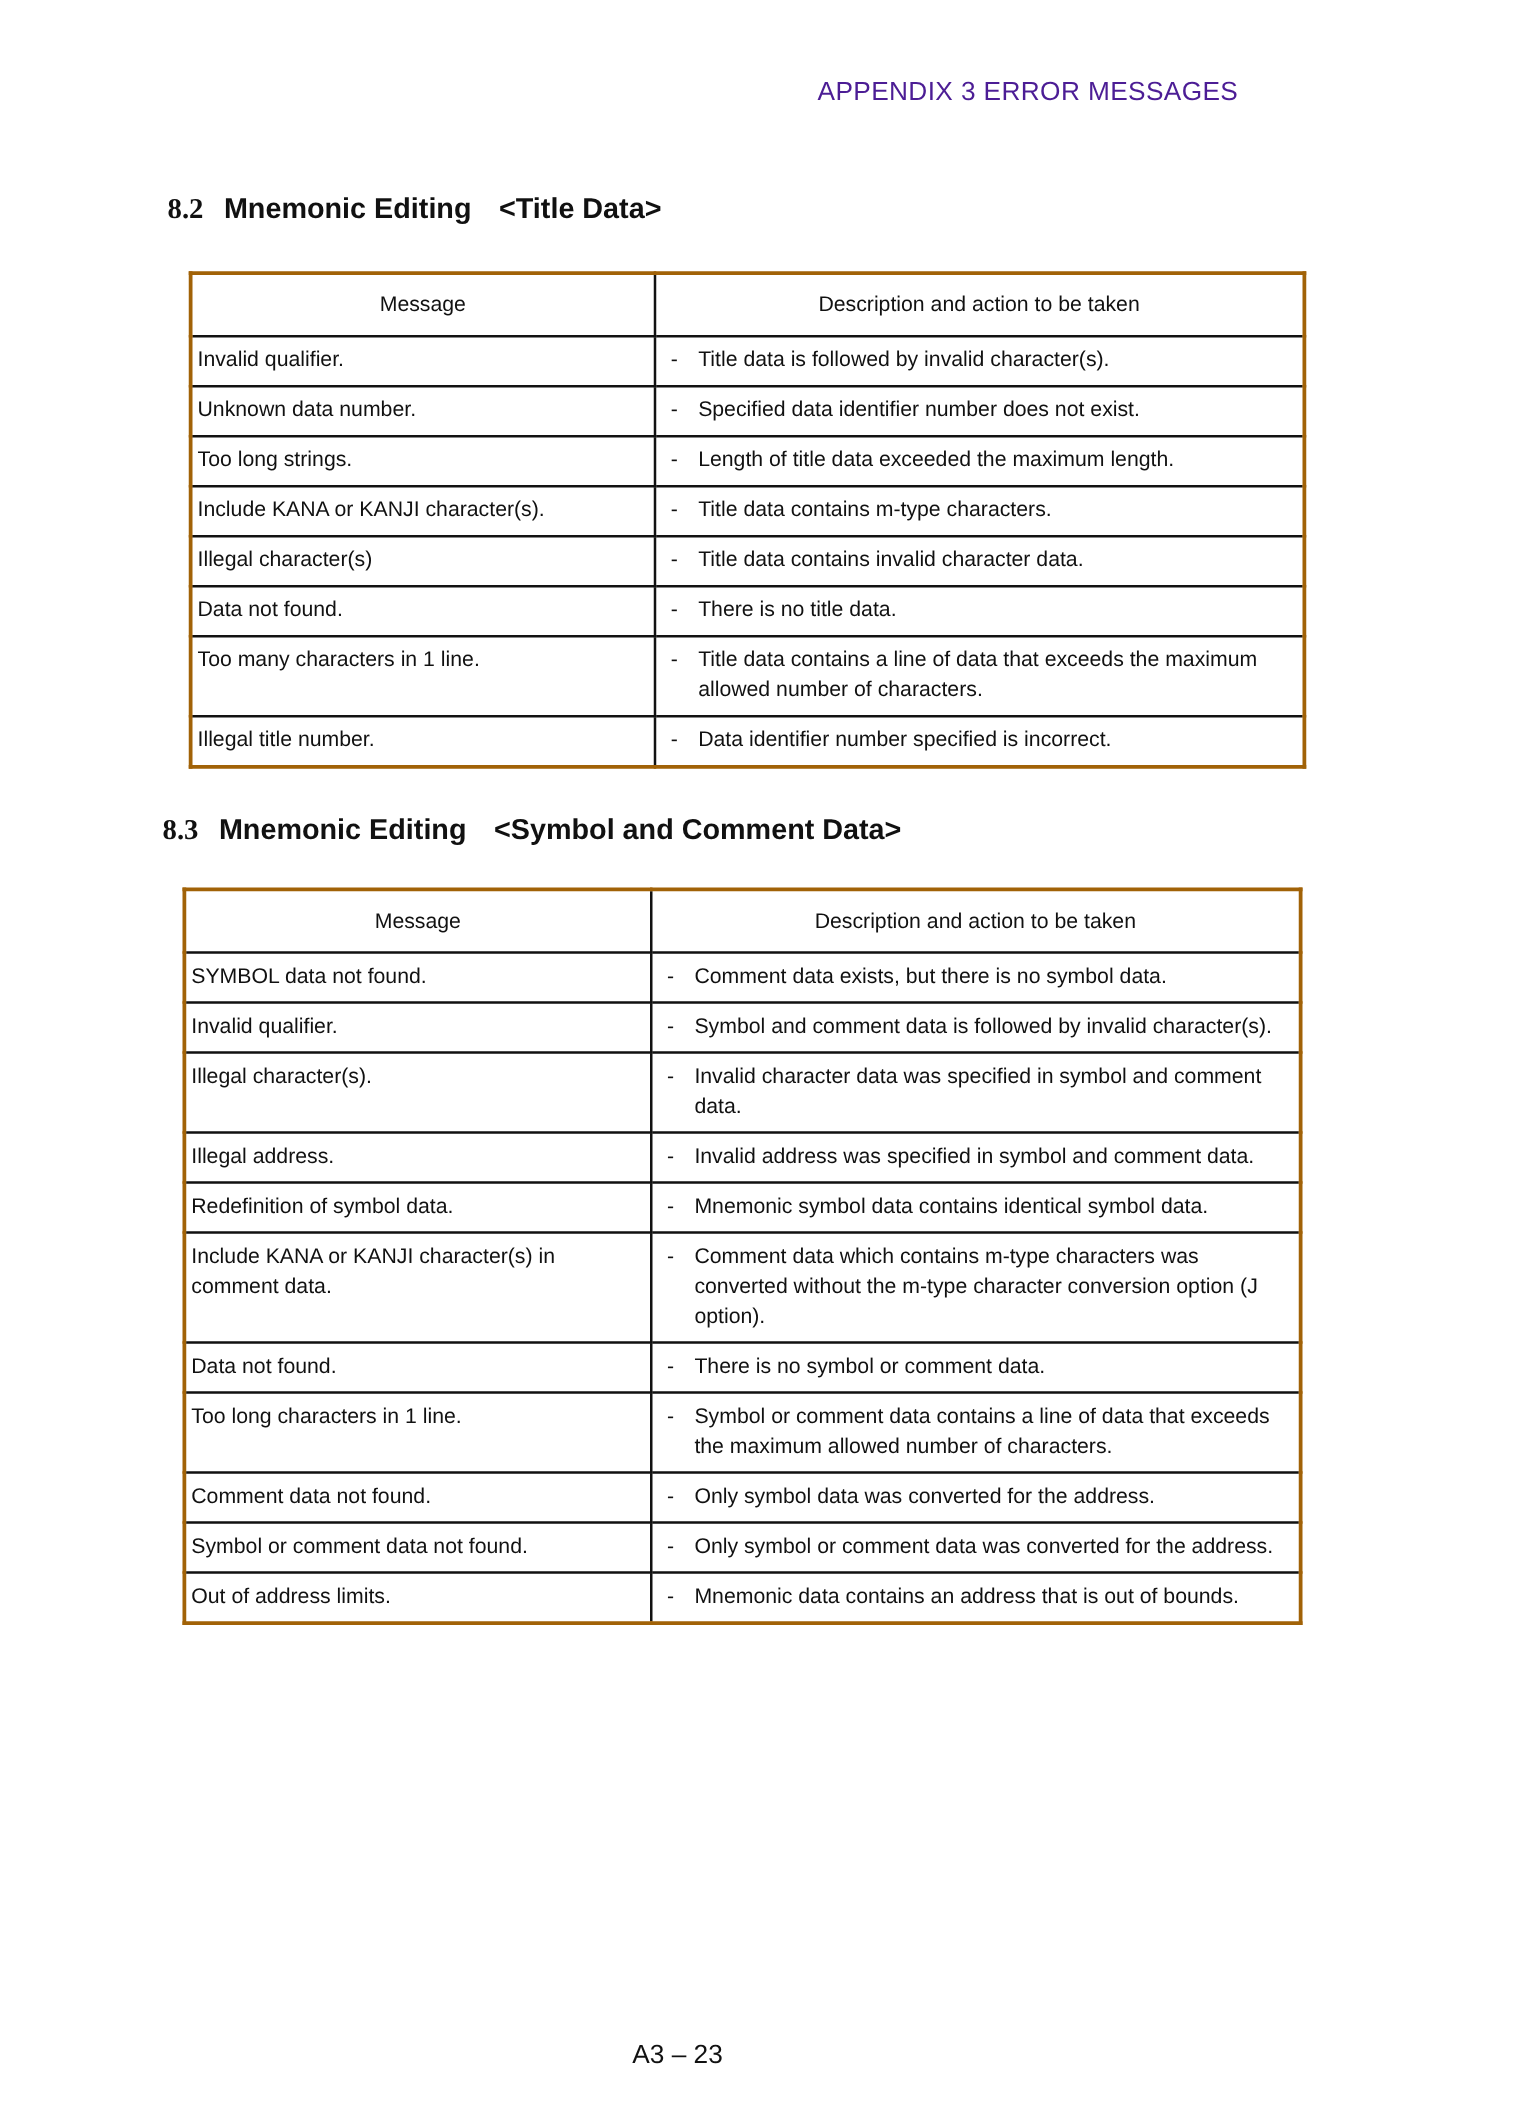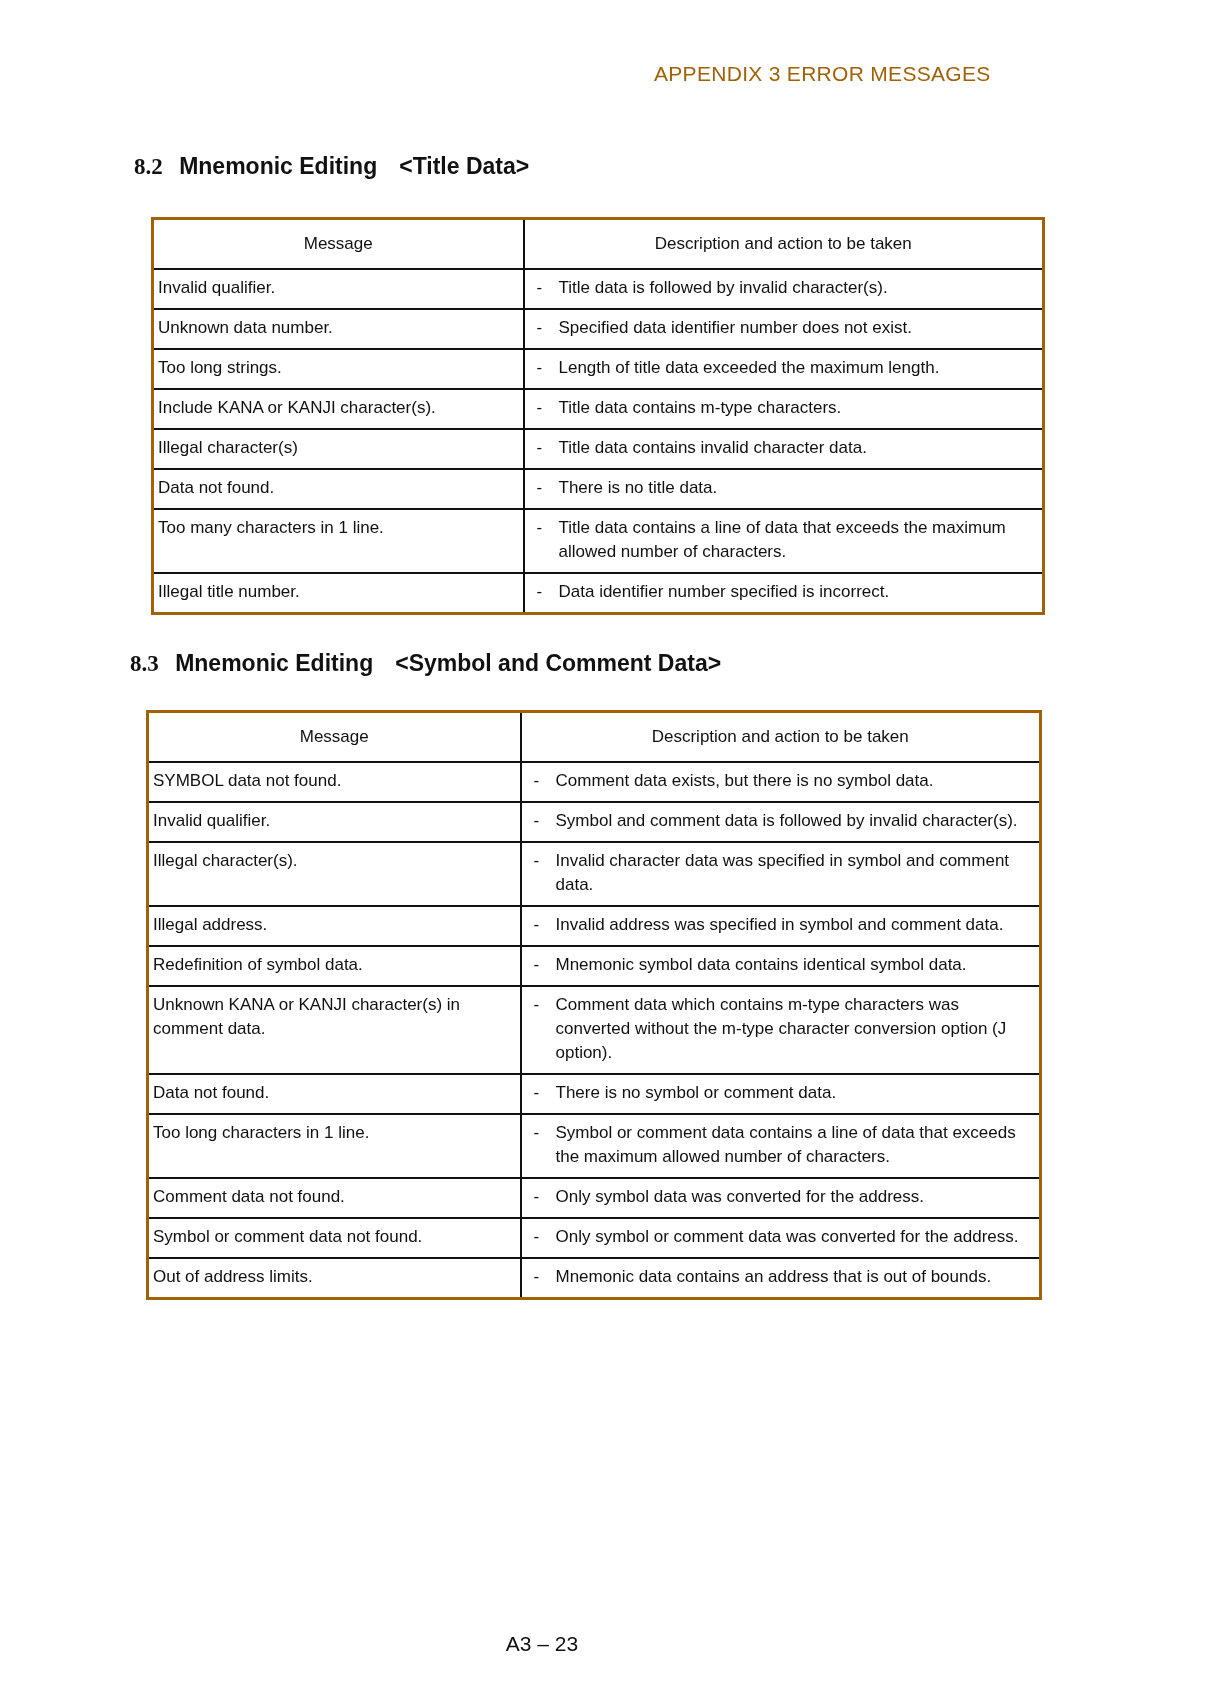--- a/index.html
+++ b/index.html
@@ -14,21 +14,21 @@
       overflow: hidden;
       font-family: "Liberation Sans", "DejaVu Sans", sans-serif;
       color: #111111;
     }
     .running-head {
       position: absolute;
       top: 62px;
       left: 654px;
       font-size: 21px;
       letter-spacing: 0.3px;
-      color: #a16207;
+      color: #4c1d95;
     }
     .section-title {
       position: absolute;
       font-size: 23px;
       font-weight: bold;
       color: #111;
       white-space: pre;
     }
     .section-title .num { margin-right: 10px; font-family: Liberation Serif, serif; }
     .section-title .sub { margin-left: 22px; }
@@ -233,21 +233,21 @@
     <tr>
       <td class="msg">Redefinition of symbol data.</td>
       <td class="desc">
           <div class="desc-wrap">
             <span class="bullet">-</span>
             <span class="desc-text">Mnemonic symbol data contains identical symbol data.</span>
           </div>
         </td>
     </tr>
     <tr>
-      <td class="msg">Unknown KANA or KANJI character(s) in comment data.</td>
+      <td class="msg">Include KANA or KANJI character(s) in comment data.</td>
       <td class="desc">
           <div class="desc-wrap">
             <span class="bullet">-</span>
             <span class="desc-text">Comment data which contains m-type characters was converted without the m-type character conversion option (J option).</span>
           </div>
         </td>
     </tr>
     <tr>
       <td class="msg">Data not found.</td>
       <td class="desc">

